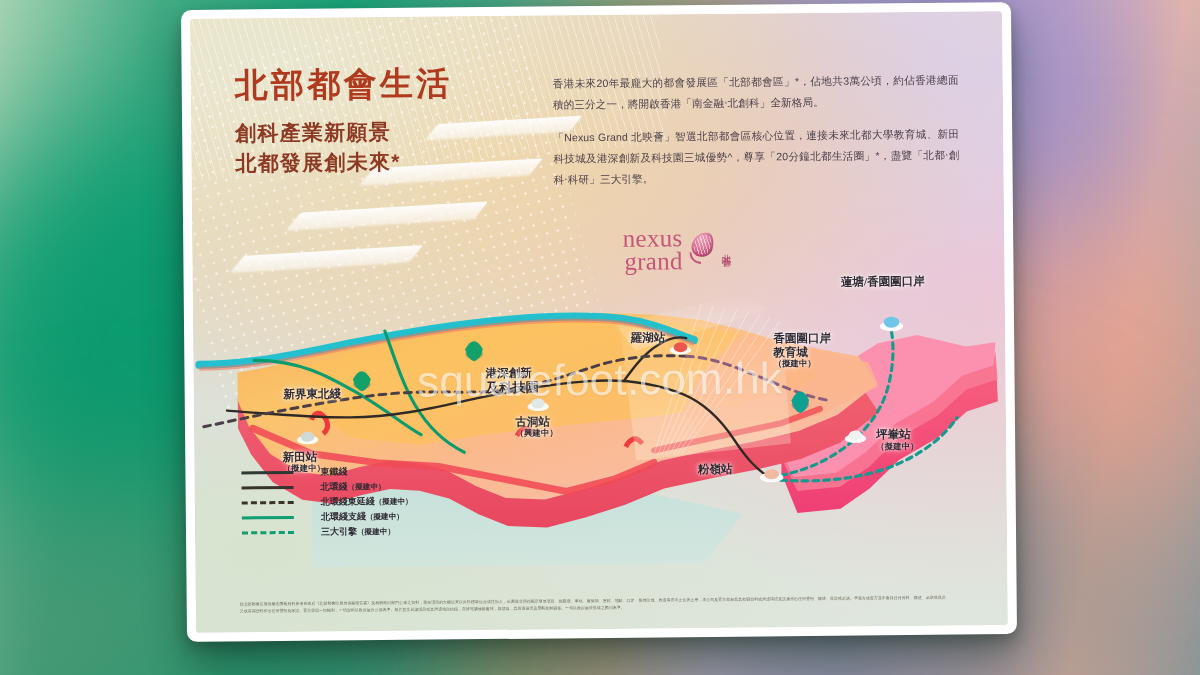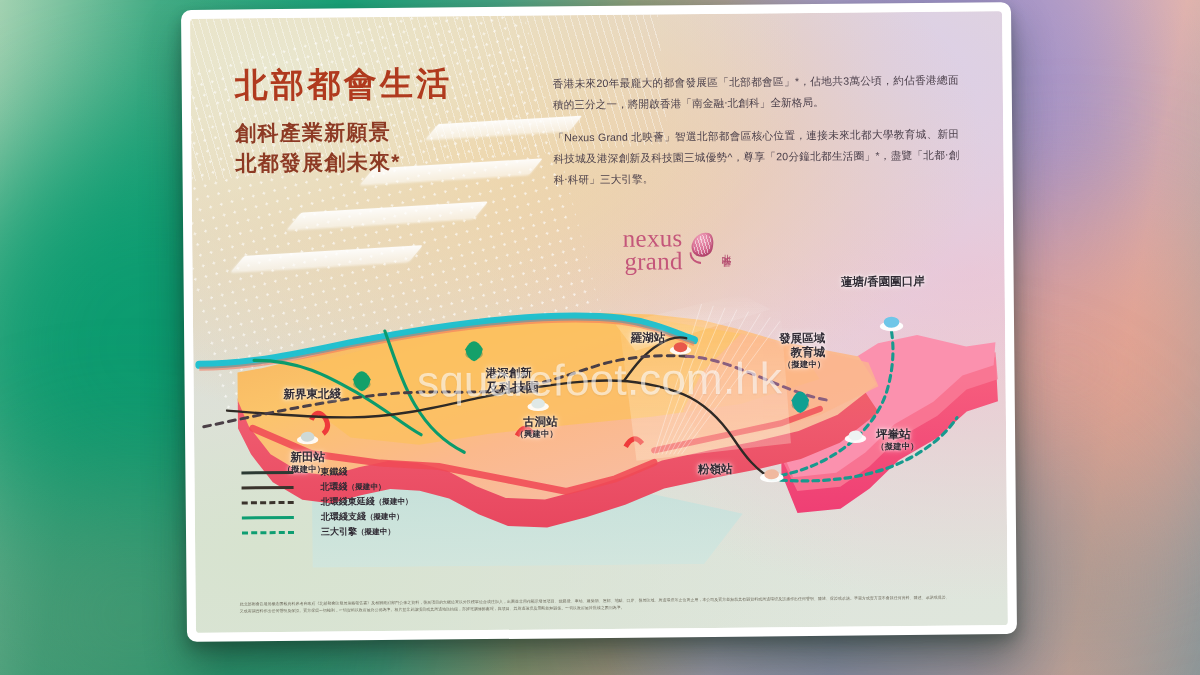--- a/index.html
+++ b/index.html
@@ -139,21 +139,21 @@
   #map-svg { position:absolute; inset:0; width:100%; height:100%; }
 
   
   .map-label {
     position:absolute;
     font-size:11.5px; font-weight:700; color:#2f2a33;
     line-height:1.22; white-space:nowrap;
     text-shadow:0 0 3px rgba(255,255,255,.85), 0 0 6px rgba(255,255,255,.7);
   }
   .map-label .sml { display:block; font-size:8.3px; font-weight:700; letter-spacing:.02em; }
-  .map-label.ctr { text-align:right; transform:translateX(-50%); }
+  .map-label.ctr { text-align:left; transform:translateX(-50%);font-family:Liberation Serif, serif; }
   .map-label.rgt { text-align:left; }
 
   
   #legend { position:absolute; left:47px; bottom:92px; }
   .legend-row { display:flex; align-items:center; gap:7px; height:15px; }
   .legend-swatch { width:52px; height:0; flex:none; }
   .legend-label { font-size:9px; font-weight:700; color:#2f2a33; white-space:nowrap;padding-left:20px; }
   .legend-label .note { font-size:7.6px; font-weight:700; }
 
   
@@ -402,21 +402,21 @@
 
     <div class="map-label rgt" style="left:62.0%; top:66.0%;">
       <span>粉嶺站</span>
     </div>
 
     <div class="map-label ctr" style="left:85.0%; top:4.0%;">
       <span>蓮塘/香園圍口岸</span>
     </div>
 
     <div class="map-label ctr" style="left:75.0%; top:22.5%;">
-      <span>發展區域</span>
+      <span>香園圍口岸</span>
       <span style="display:block;">教育城</span>
       <span class="sml">（擬建中）</span>
     </div>
 
     <div class="map-label" style="left:84.0%; top:55.0%;">
       <span>坪輋站</span>
       <span class="sml">（擬建中）</span>
     </div>
   </div>
 

